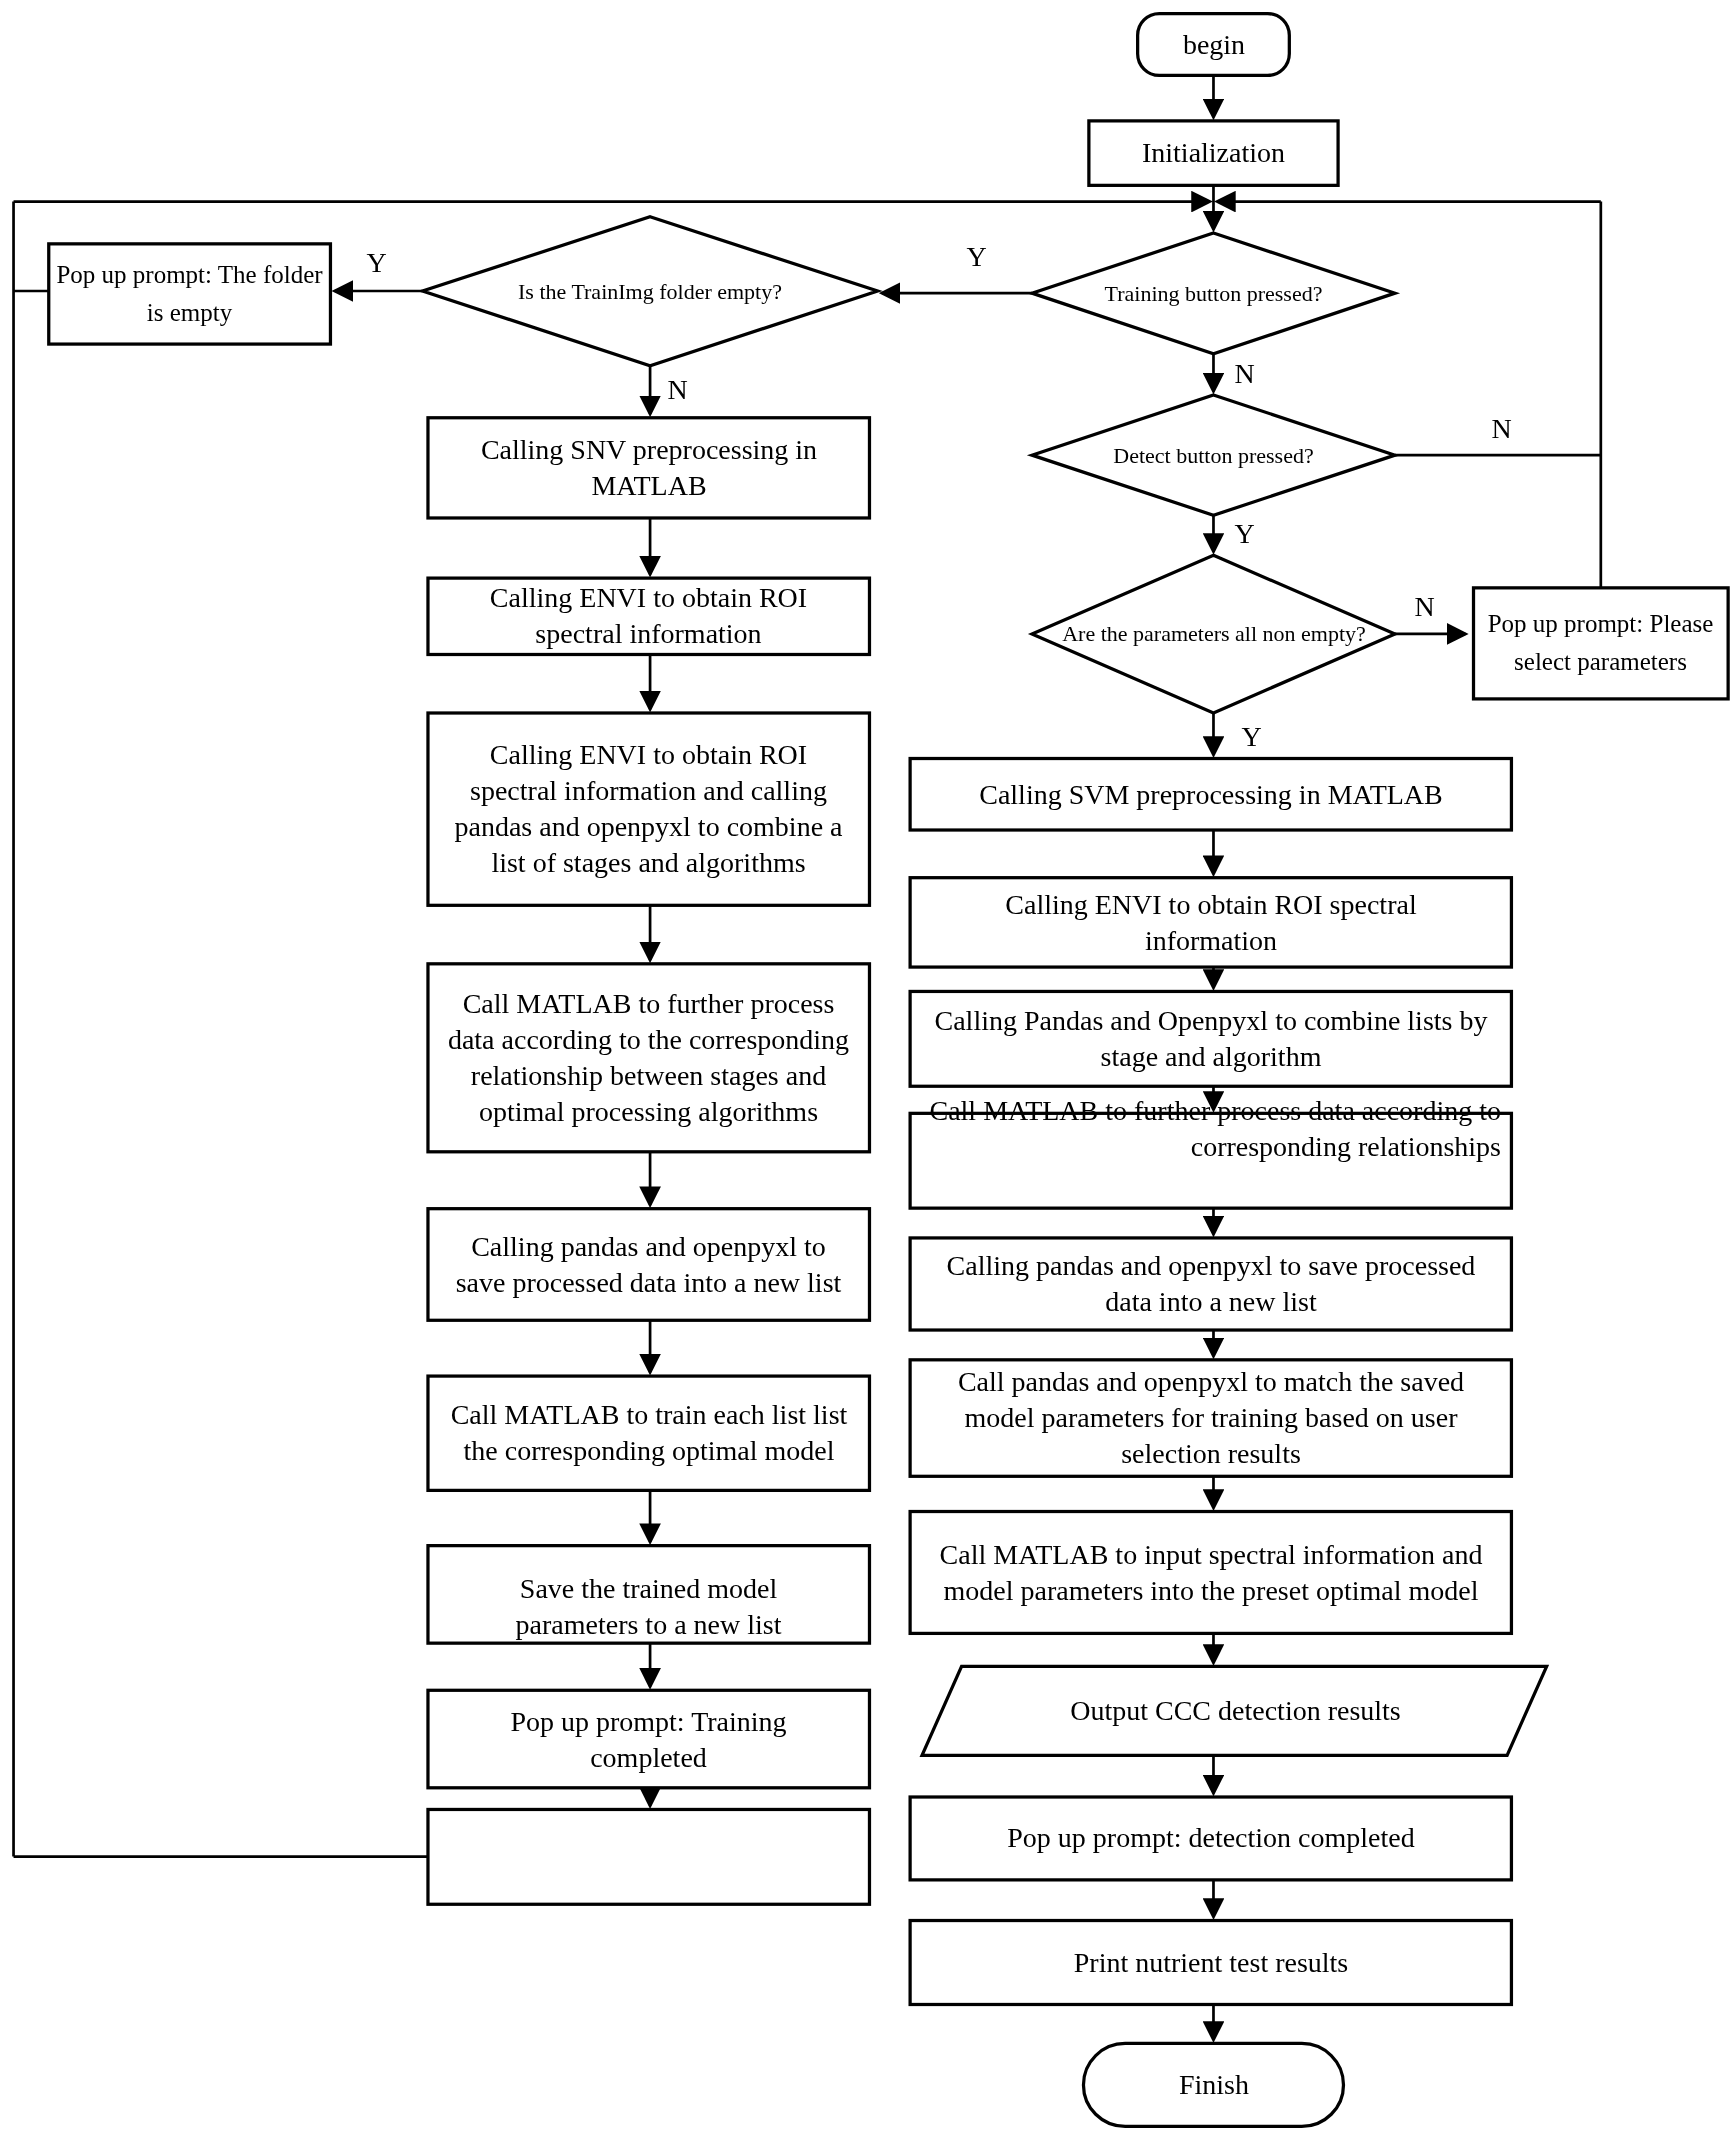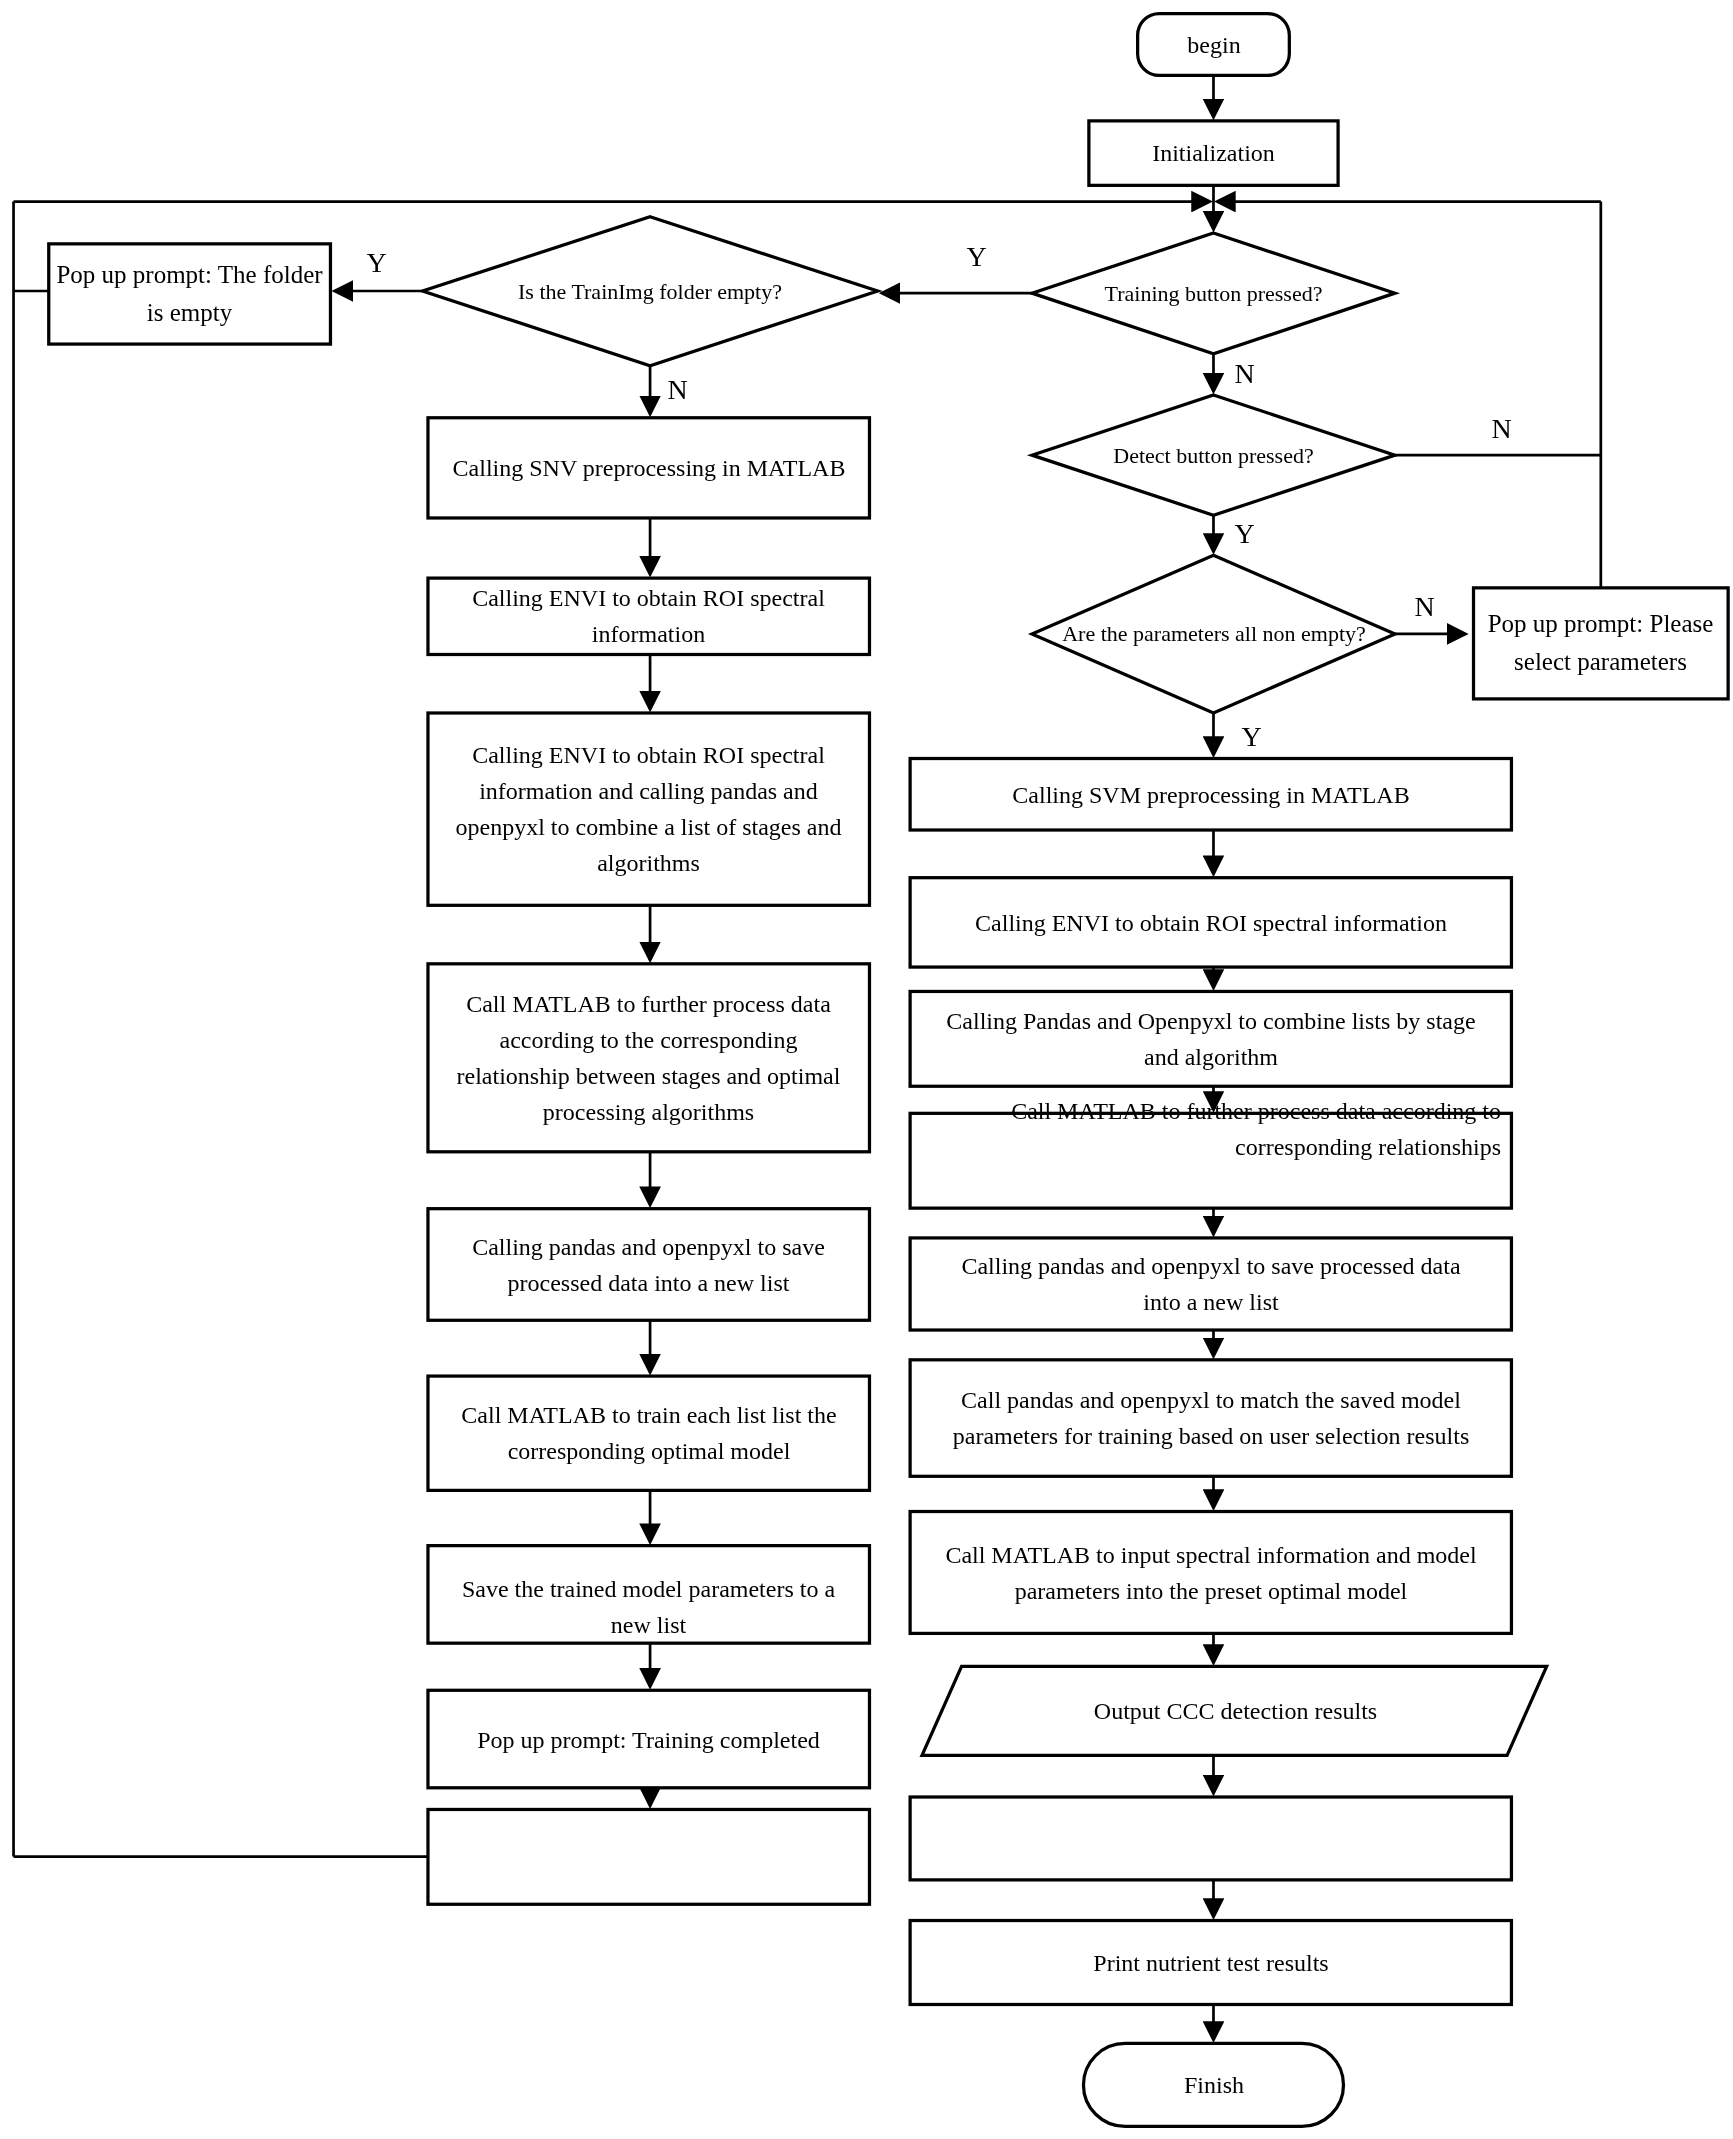--- a/index.html
+++ b/index.html
@@ -2,21 +2,21 @@
 <html style="font-size:8.7px"><head>
 <meta charset="utf-8">
 <style>
   html,body{margin:0;padding:0;background:#ffffff;}
   #canvas{position:relative;width:1733px;height:2140px;background:#ffffff;
           font-family:"Liberation Serif", serif;color:#000;}
   #wires{position:absolute;left:0;top:0;}
   #wires .shape{fill:#ffffff;stroke:#000000;stroke-width:6px;}
   #wires .wire{fill:none;stroke:#000000;stroke-width:5px;}
   .txt{position:absolute;display:flex;align-items:center;justify-content:center;
-       text-align:center;font-size:24px;line-height:36px;}
+       text-align:center;font-size:28px;line-height:36px;}
   .small{font-size:25px;line-height:38px;}
   .diamond-txt{font-size:22px;line-height:35px;}
   .branch{position:absolute;width:35px;height:35px;display:flex;align-items:center;
           justify-content:center;font-size:28px;}
 </style>
 </head>
 <body>
 
 <div id="canvas">
 
@@ -116,20 +116,21 @@
   <div class="txt" style="left:455px;top:1694px;width:387px;height:91px;">Pop up prompt: Training completed</div>
 
   <div class="txt" style="left:921px;top:762px;width:580px;height:65px;">Calling SVM preprocessing in MATLAB</div>
   <div class="txt" style="left:943px;top:881px;width:536px;height:83px;">Calling ENVI to obtain ROI spectral information</div>
   <div class="txt" style="left:932px;top:995px;width:558px;height:88px;">Calling Pandas and Openpyxl to combine lists by stage and algorithm</div>
   <div class="txt" style="left:921px;top:1085px;width:580px;height:88px;text-align:right;">Call MATLAB to further process data according to corresponding relationships</div>
   <div class="txt" style="left:943px;top:1241px;width:536px;height:86px;">Calling pandas and openpyxl to save processed data into a new list</div>
   <div class="txt" style="left:921px;top:1363px;width:580px;height:110px;">Call pandas and openpyxl to match the saved model parameters for training based on user selection results</div>
   <div class="txt" style="left:921px;top:1515px;width:580px;height:115px;">Call MATLAB to input spectral information and model parameters into the preset optimal model</div>
   <div class="txt" style="left:962px;top:1670px;width:547px;height:82px;">Output CCC detection results</div>
+  <div class="txt" style="left:921px;top:1800px;width:580px;height:76px;">Pop up prompt: detection completed</div>
   <div class="txt" style="left:921px;top:1924px;width:580px;height:77px;">Print nutrient test results</div>
   <div class="txt" style="left:1084px;top:2043px;width:260px;height:83px;">Finish</div>
 
   <div class="branch" style="left:959px;top:239px;">Y</div>
   <div class="branch" style="left:1227px;top:356px;">N</div>
   <div class="branch" style="left:359px;top:245px;">Y</div>
   <div class="branch" style="left:660px;top:372px;">N</div>
   <div class="branch" style="left:1484px;top:411px;">N</div>
   <div class="branch" style="left:1227px;top:516px;">Y</div>
   <div class="branch" style="left:1407px;top:589px;">N</div>

